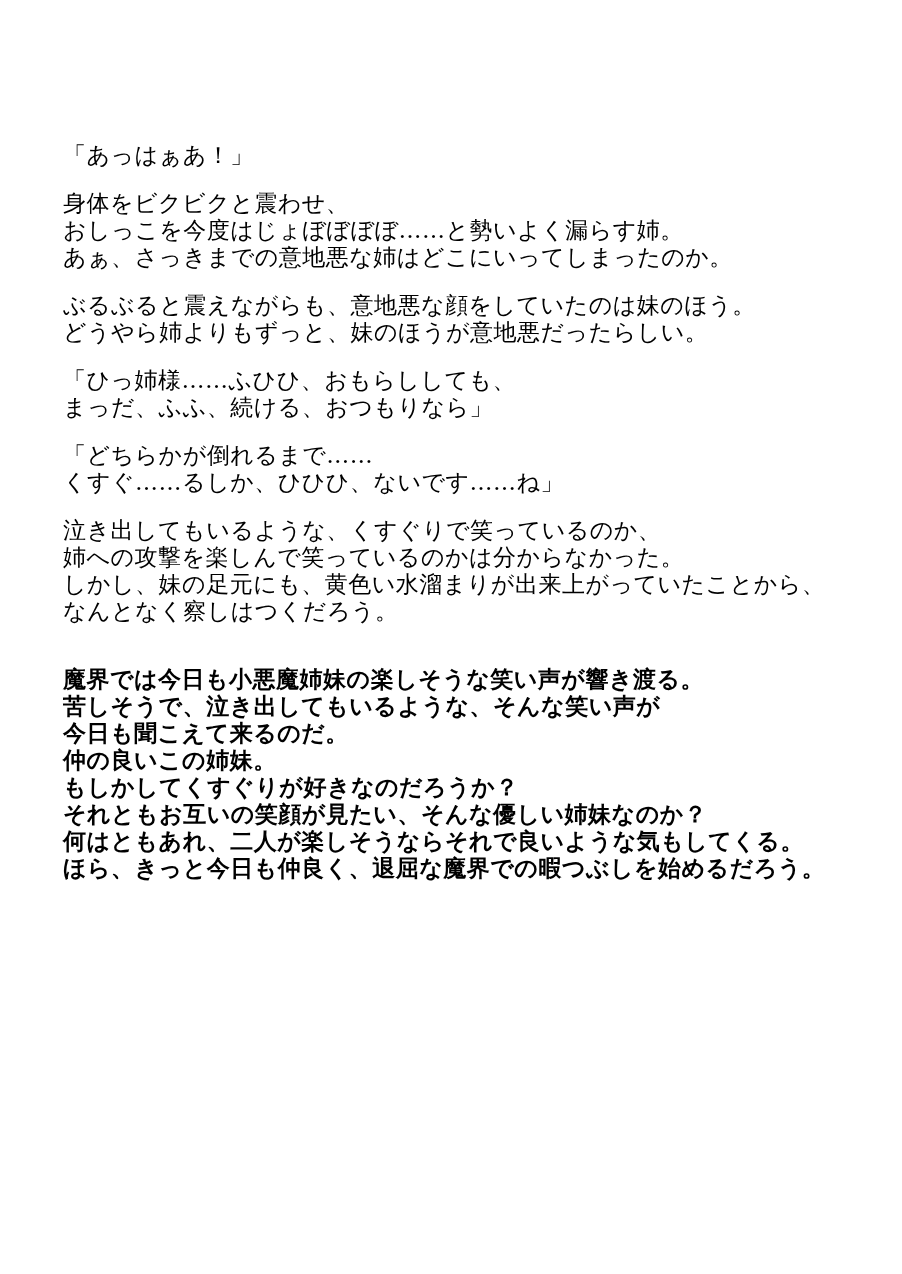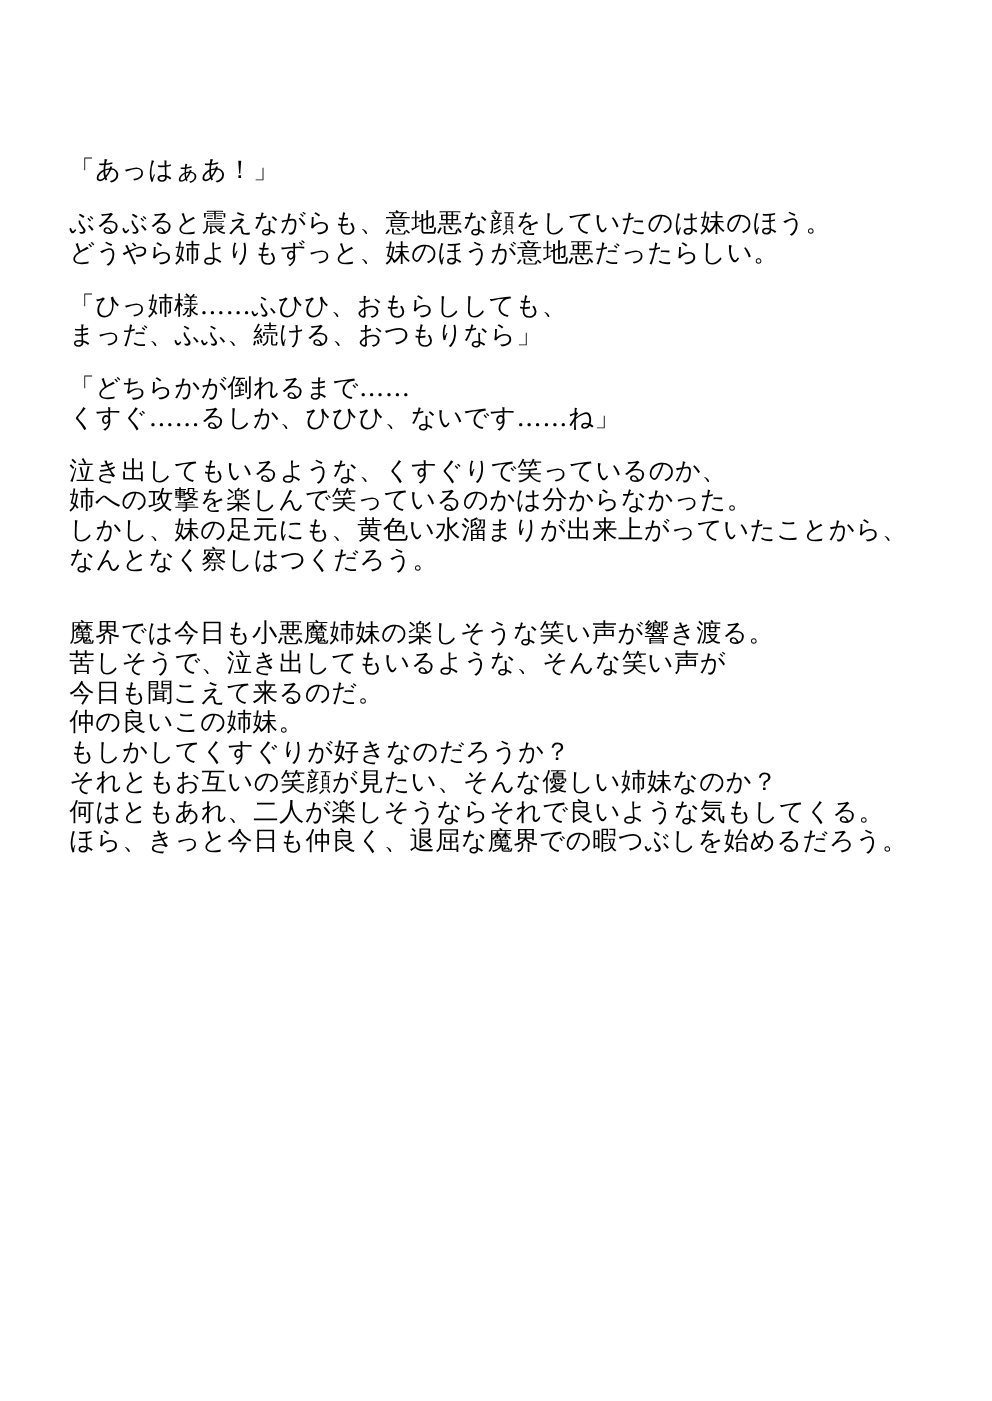--- a/index.html
+++ b/index.html
@@ -25,28 +25,32 @@
   .para {
     margin: 0 0 21px 0;
     font-size: 23px;
     line-height: 27px;
     letter-spacing: 0.5px;
     white-space: pre-line;
     color: #000000;
   }
   .para.big-gap-before {
     margin-top: 40px;
+    font-weight: bold;
   }
 </style>
 </head>
 <body>
 
 <div class="page">
   <div class="text-block">
     <div class="para">「あっはぁあ！」</div>
+    <div class="para">身体をビクビクと震わせ、
+おしっこを今度はじょぼぼぼぼ……と勢いよく漏らす姉。
+あぁ、さっきまでの意地悪な姉はどこにいってしまったのか。</div>
     <div class="para">ぶるぶると震えながらも、意地悪な顔をしていたのは妹のほう。
 どうやら姉よりもずっと、妹のほうが意地悪だったらしい。</div>
     <div class="para">「ひっ姉様……ふひひ、おもらししても、
 まっだ、ふふ、続ける、おつもりなら」</div>
     <div class="para">「どちらかが倒れるまで……
 くすぐ……るしか、ひひひ、ないです……ね」</div>
     <div class="para">泣き出してもいるような、くすぐりで笑っているのか、
 姉への攻撃を楽しんで笑っているのかは分からなかった。
 しかし、妹の足元にも、黄色い水溜まりが出来上がっていたことから、
 なんとなく察しはつくだろう。</div>

